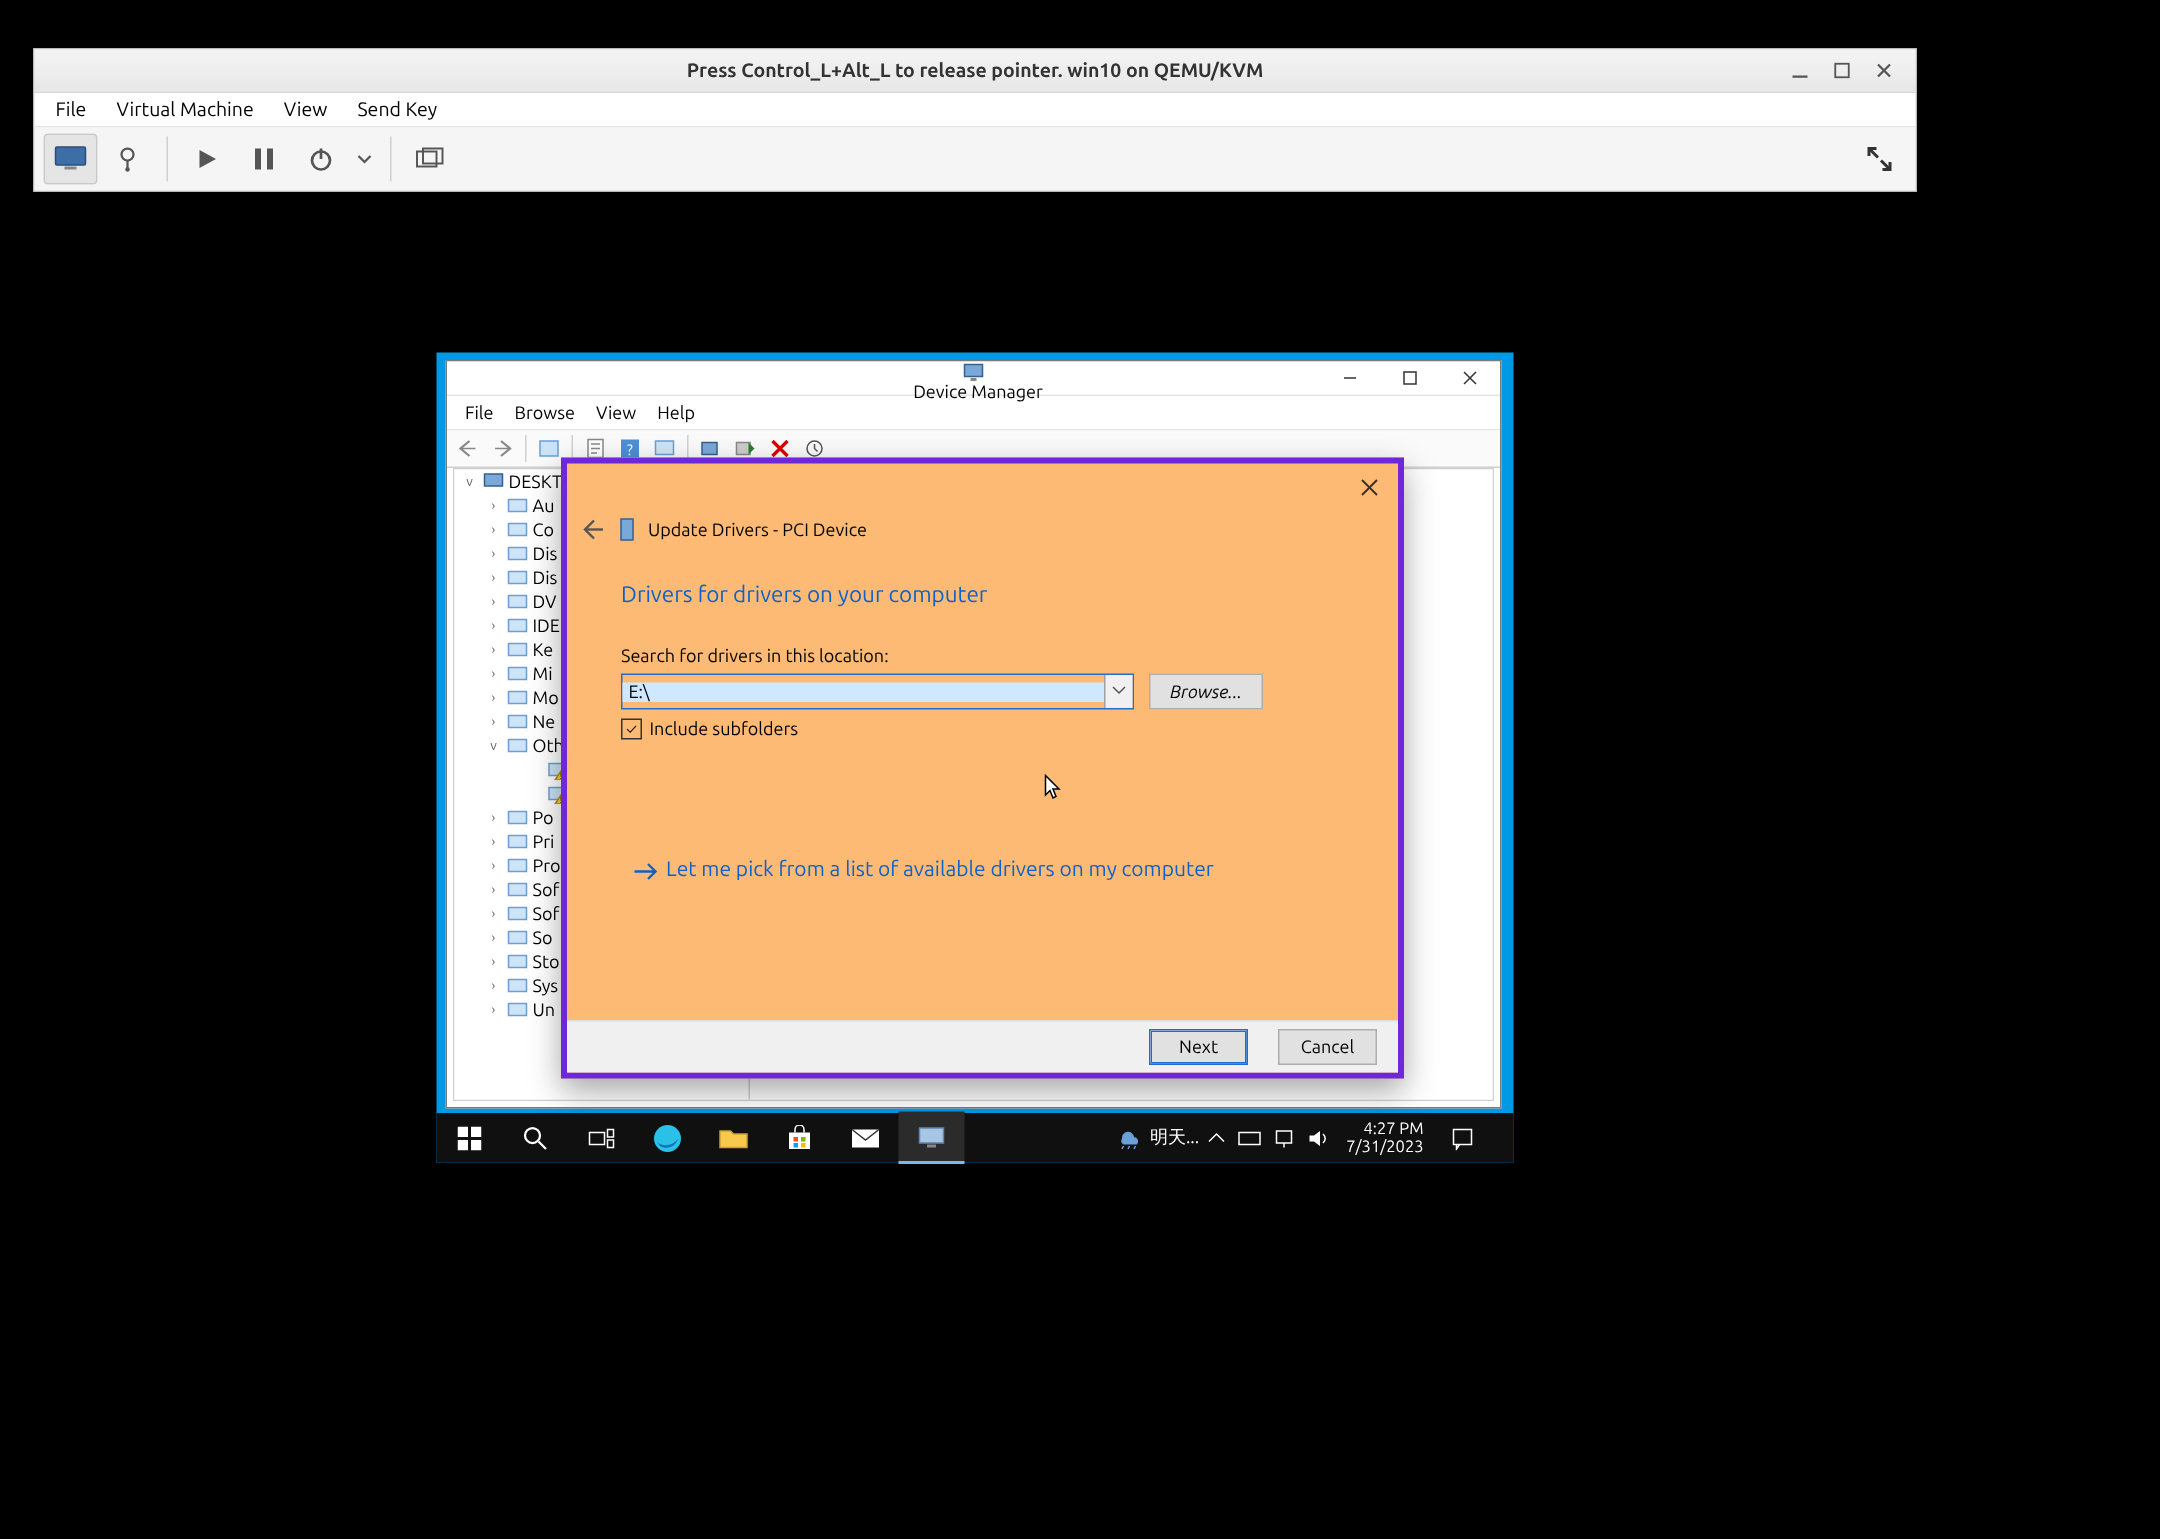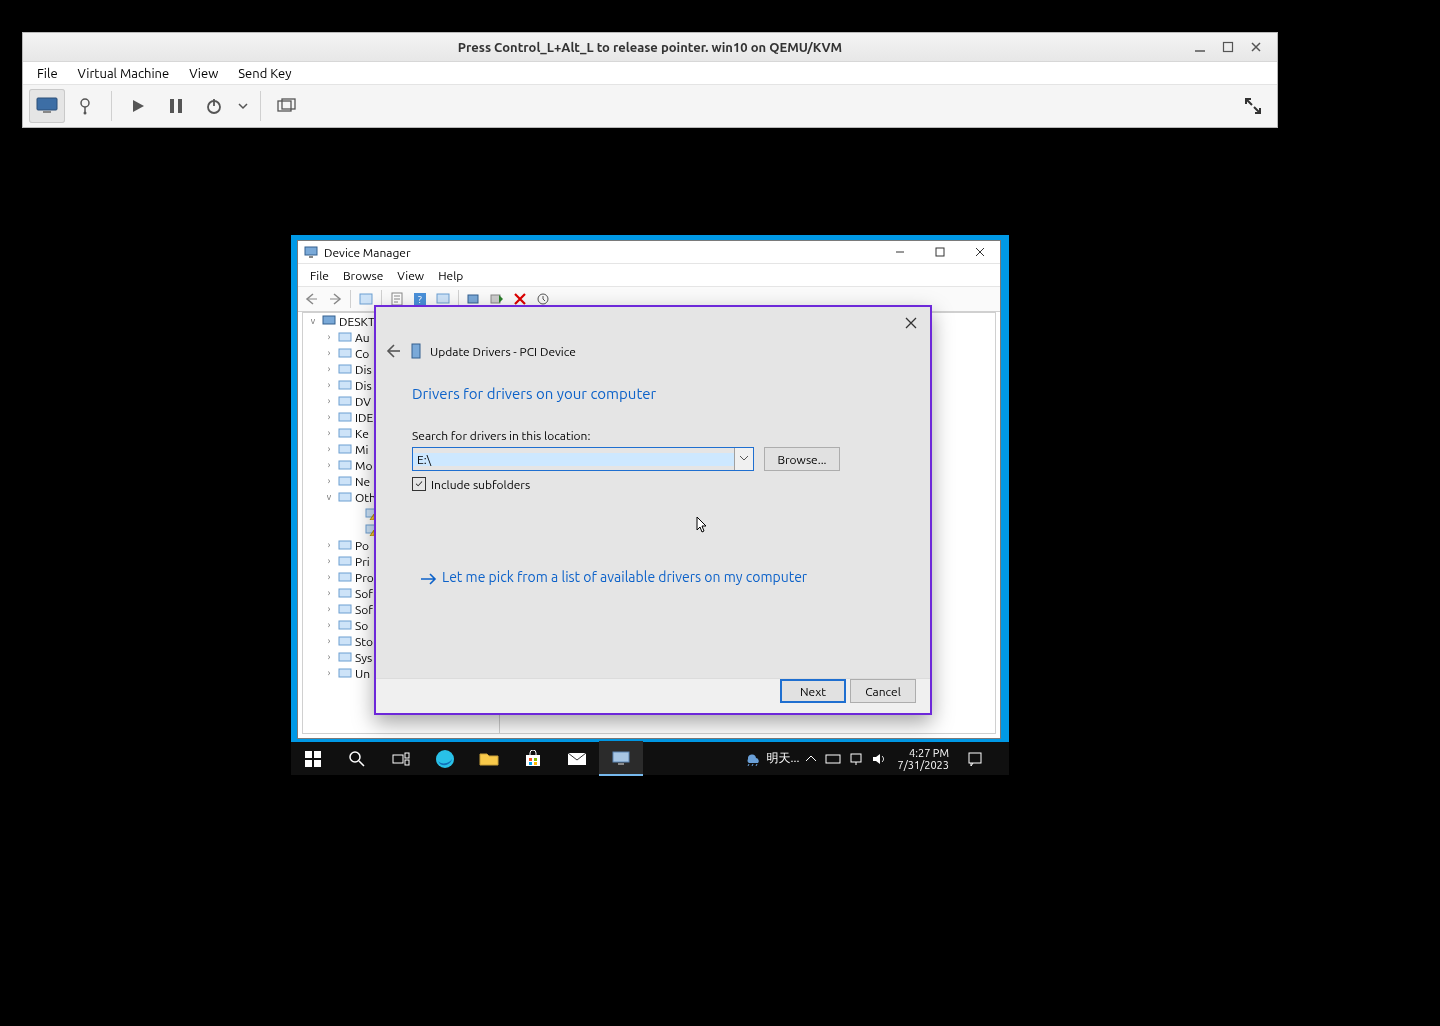--- a/index.html
+++ b/index.html
@@ -71,20 +71,21 @@
   
   .devmgr{
     position:absolute;left:6px;top:5px;width:702px;height:497px;
     background:#fff;border:1px solid #7a7a7a;
     box-shadow:0 0 0 1px #fff inset;
   }
   .devmgr-title{
     height:22px;background:#fff;border-bottom:1px solid #e5e5e5;
     display:flex;align-items:center;padding-left:6px;font-size:12px;color:#000;
     position:relative;
+    flex-direction:column;
   }
   .devmgr-icon{width:14px;height:14px;margin-right:6px;}
   .devmgr-wc{
     position:absolute;right:0;top:0;height:22px;display:flex;
   }
   .devmgr-wcbtn{width:40px;display:flex;align-items:center;justify-content:center;color:#444;}
   .devmgr-menu{
     height:22px;display:flex;align-items:center;gap:2px;padding:0 6px;font-size:12px;
     border-bottom:1px solid #e5e5e5;
   }
@@ -105,21 +106,21 @@
     overflow:hidden;position:relative;font-size:12px;
   }
   .tree-row{display:flex;align-items:center;height:16px;white-space:nowrap;}
   .t-arrow{width:12px;text-align:center;font-size:9px;color:#6b6b6b;}
   .t-ico{width:16px;height:16px;display:inline-flex;align-items:center;justify-content:center;margin:0 2px;}
   .devmgr-right{flex:1;background:#fff;}
 
   
   .upd-dialog{
     position:absolute;left:83px;top:70px;width:554px;height:406px;
-    background:#e5e5e5;border:2px solid #6d28d9;
+    background:#fdba74;border:4px solid #6d28d9;
     box-shadow:0 8px 20px rgba(0,0,0,.35);
   }
   .upd-close{
     position:absolute;right:4px;top:4px;width:30px;height:24px;
     display:flex;align-items:center;justify-content:center;color:#333;
   }
   .upd-header{
     position:absolute;left:10px;top:36px;display:flex;align-items:center;gap:8px;
     font-size:12px;
   }
@@ -130,36 +131,36 @@
   .upd-label{position:absolute;left:36px;top:122px;font-size:12px;}
   .upd-combo{
     position:absolute;left:36px;top:140px;width:340px;height:22px;
     border:1px solid var(--win-accent);display:flex;align-items:center;
   }
   .upd-combo .val{flex:1;padding:0 4px;background:#cde8ff;font-size:12px;}
   .upd-combo .dd{width:18px;height:100%;display:flex;align-items:center;justify-content:center;border-left:1px solid #a0a0a0;background:#f0f0f0;}
   .upd-browse{
     position:absolute;left:388px;top:140px;width:74px;height:22px;
     background:var(--win-btn-bg);border:1px solid var(--win-btn-border);
-    display:flex;align-items:center;justify-content:center;font-size:12px;
+    display:flex;align-items:center;justify-content:center;font-size:12px;font-style:italic;
   }
   .upd-chk{
     position:absolute;left:36px;top:170px;display:flex;align-items:center;gap:5px;font-size:12px;
   }
   .upd-chk .box{width:12px;height:12px;border:1px solid #333;display:flex;align-items:center;justify-content:center;font-size:10px;line-height:10px;}
   .upd-letme{
     position:absolute;left:44px;top:262px;width:460px;
   }
   .upd-letme .arrow{position:absolute;left:0;top:3px;color:var(--win-link);}
   .upd-letme .title{color:var(--win-link);font-size:14px;margin-left:22px;}
   .upd-letme .desc{color:var(--win-link);font-size:11px;margin-left:22px;margin-top:2px;}
   .upd-footer{
     position:absolute;left:0;right:0;bottom:0;height:34px;
     background:#f0f0f0;border-top:1px solid #dcdcdc;
-    display:flex;align-items:flex-start;justify-content:flex-end;gap:4px;padding-right:14px;
+    display:flex;align-items:center;justify-content:flex-end;gap:20px;padding-right:14px;
   }
   .upd-btn{
     width:64px;height:22px;background:var(--win-btn-bg);border:1px solid var(--win-btn-border);
     display:flex;align-items:center;justify-content:center;font-size:12px;
   }
   .upd-btn.primary{border:1px solid var(--win-accent);box-shadow:inset 0 0 0 1px var(--win-accent);}
 
   
   .taskbar{
     position:absolute;left:0;right:0;bottom:0;height:33px;background:var(--taskbar);

